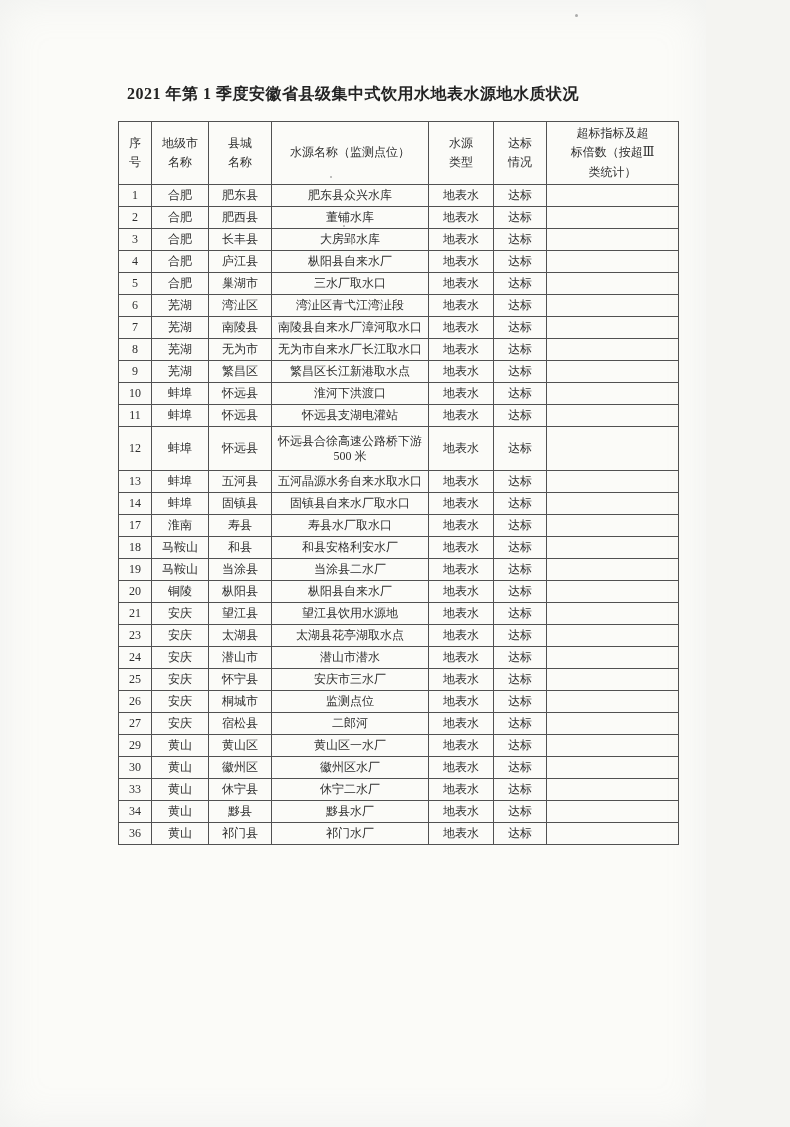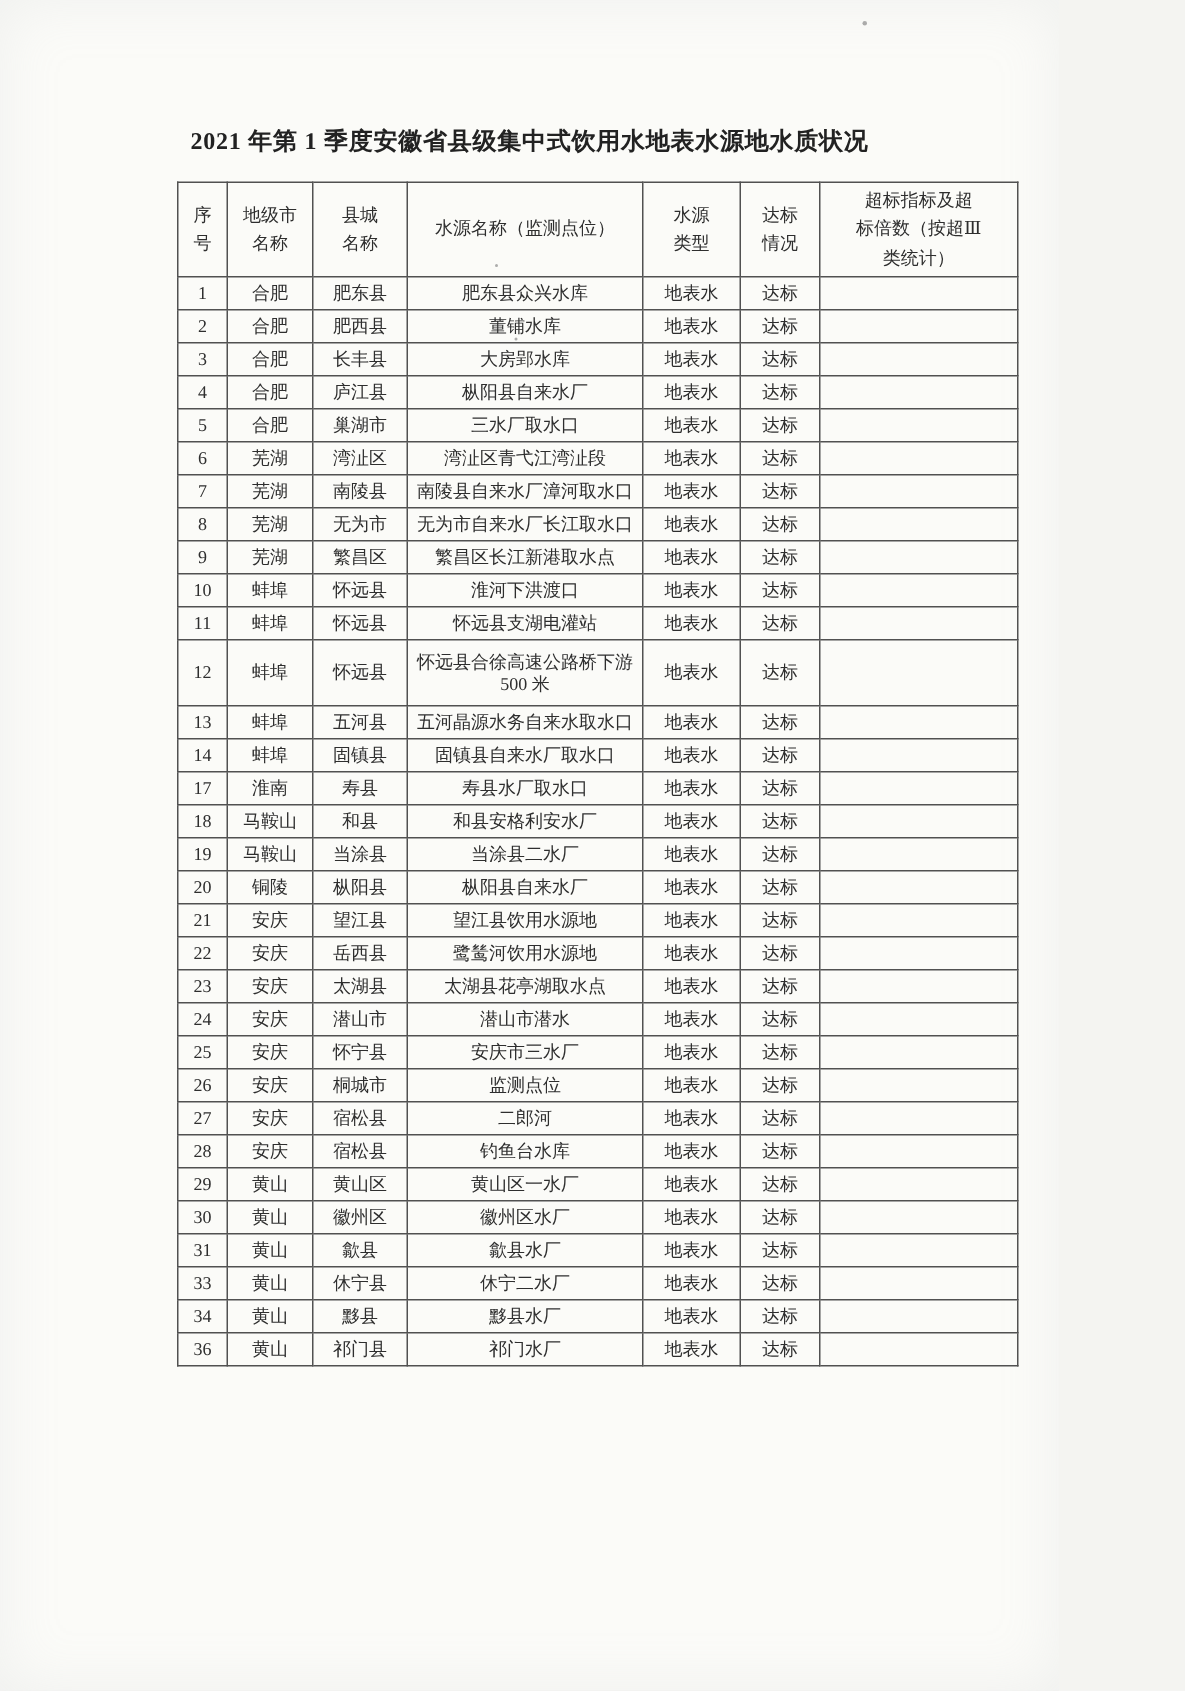--- a/index.html
+++ b/index.html
@@ -280,29 +280,20 @@
         <tr>
           <td>21</td>
           <td>安庆</td>
           <td>望江县</td>
           <td>望江县饮用水源地</td>
           <td>地表水</td>
           <td>达标</td>
           <td></td>
         </tr>
         <tr>
-          <td>22</td>
-          <td>安庆</td>
-          <td>岳西县</td>
-          <td>鹭鸶河饮用水源地</td>
-          <td>地表水</td>
-          <td>达标</td>
-          <td></td>
-        </tr>
-        <tr>
           <td>23</td>
           <td>安庆</td>
           <td>太湖县</td>
           <td>太湖县花亭湖取水点</td>
           <td>地表水</td>
           <td>达标</td>
           <td></td>
         </tr>
         <tr>
           <td>24</td>
@@ -334,51 +325,33 @@
         <tr>
           <td>27</td>
           <td>安庆</td>
           <td>宿松县</td>
           <td>二郎河</td>
           <td>地表水</td>
           <td>达标</td>
           <td></td>
         </tr>
         <tr>
-          <td>28</td>
-          <td>安庆</td>
-          <td>宿松县</td>
-          <td>钓鱼台水库</td>
-          <td>地表水</td>
-          <td>达标</td>
-          <td></td>
-        </tr>
-        <tr>
           <td>29</td>
           <td>黄山</td>
           <td>黄山区</td>
           <td>黄山区一水厂</td>
           <td>地表水</td>
           <td>达标</td>
           <td></td>
         </tr>
         <tr>
           <td>30</td>
           <td>黄山</td>
           <td>徽州区</td>
           <td>徽州区水厂</td>
-          <td>地表水</td>
-          <td>达标</td>
-          <td></td>
-        </tr>
-        <tr>
-          <td>31</td>
-          <td>黄山</td>
-          <td>歙县</td>
-          <td>歙县水厂</td>
           <td>地表水</td>
           <td>达标</td>
           <td></td>
         </tr>
         <tr>
           <td>33</td>
           <td>黄山</td>
           <td>休宁县</td>
           <td>休宁二水厂</td>
           <td>地表水</td>

